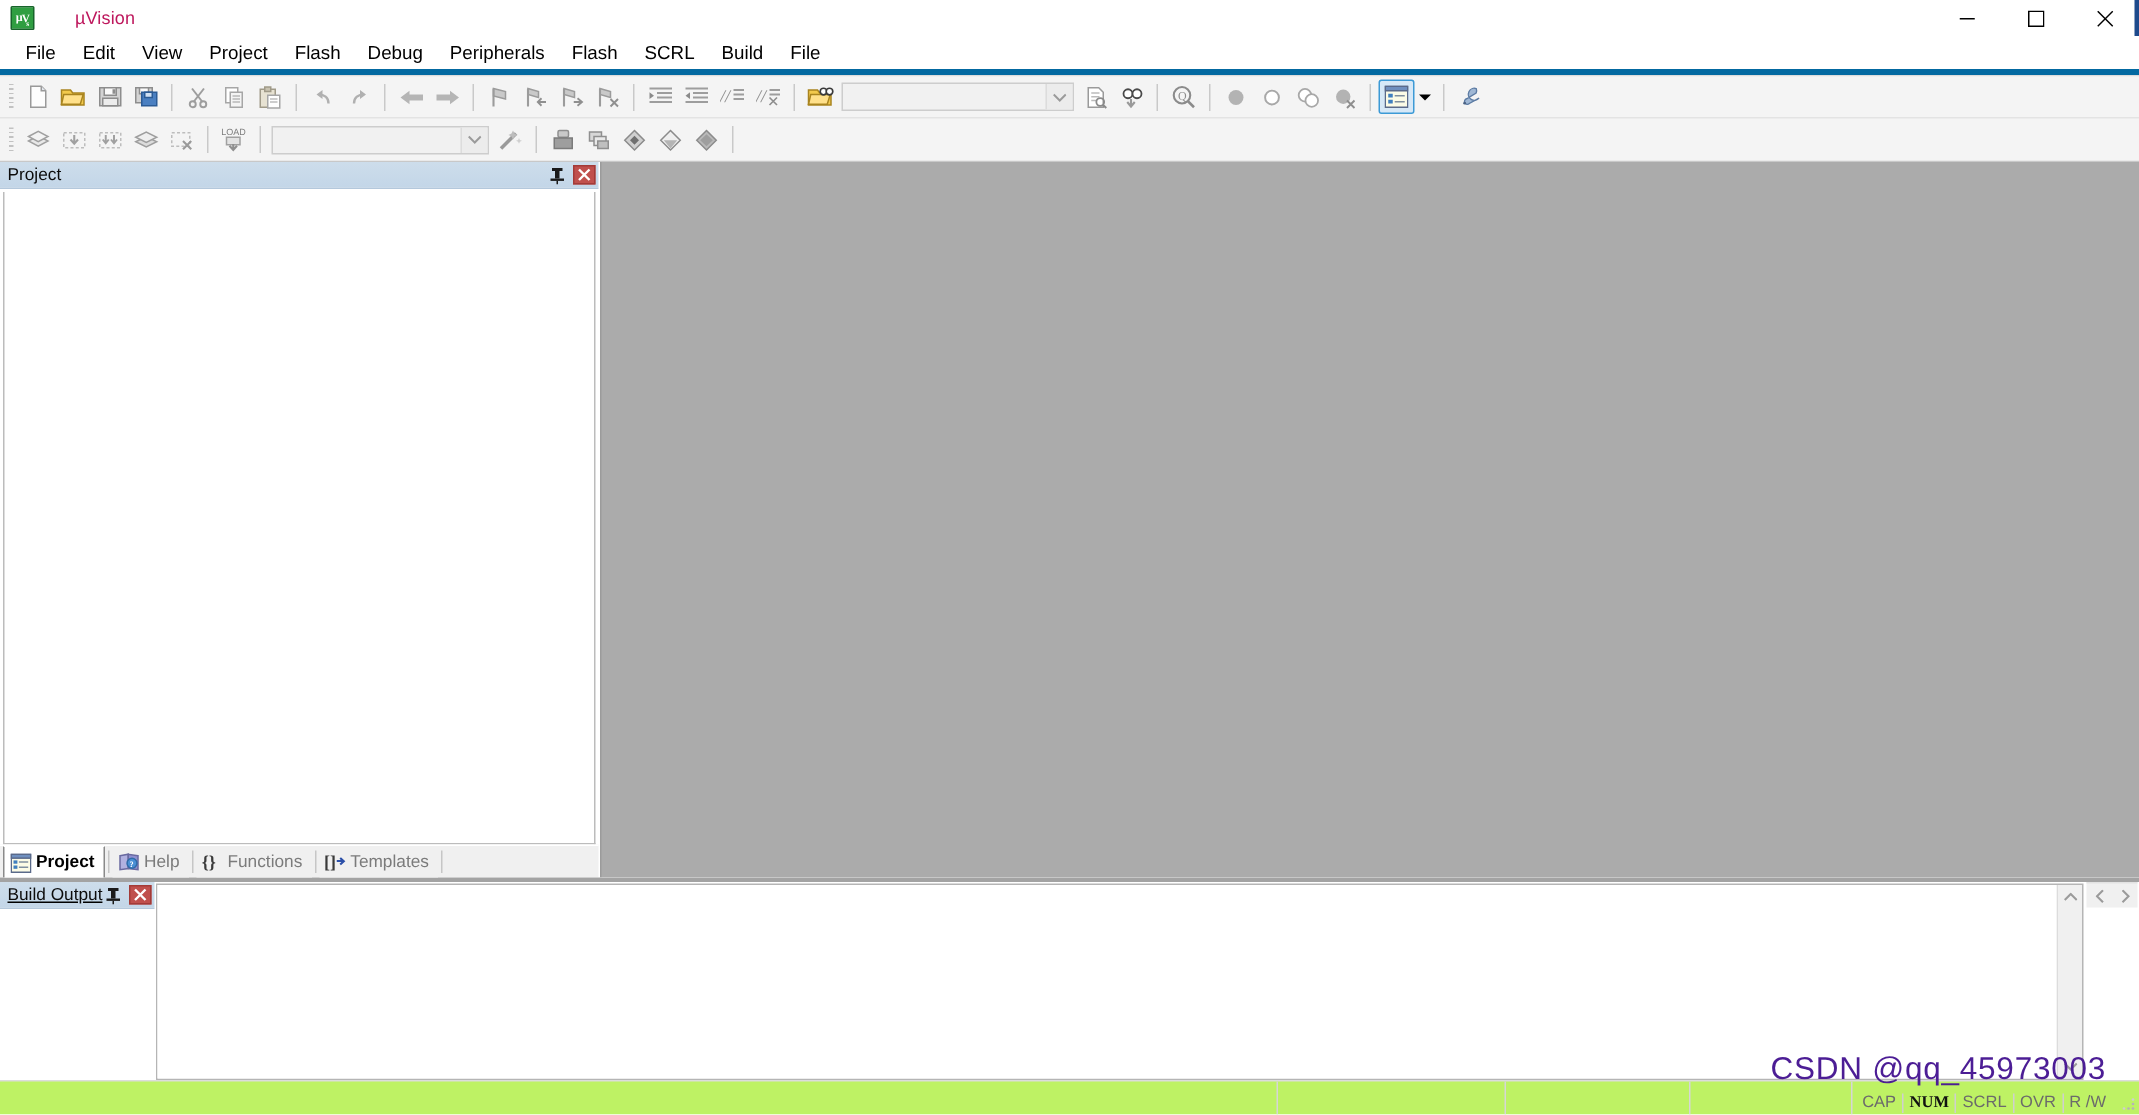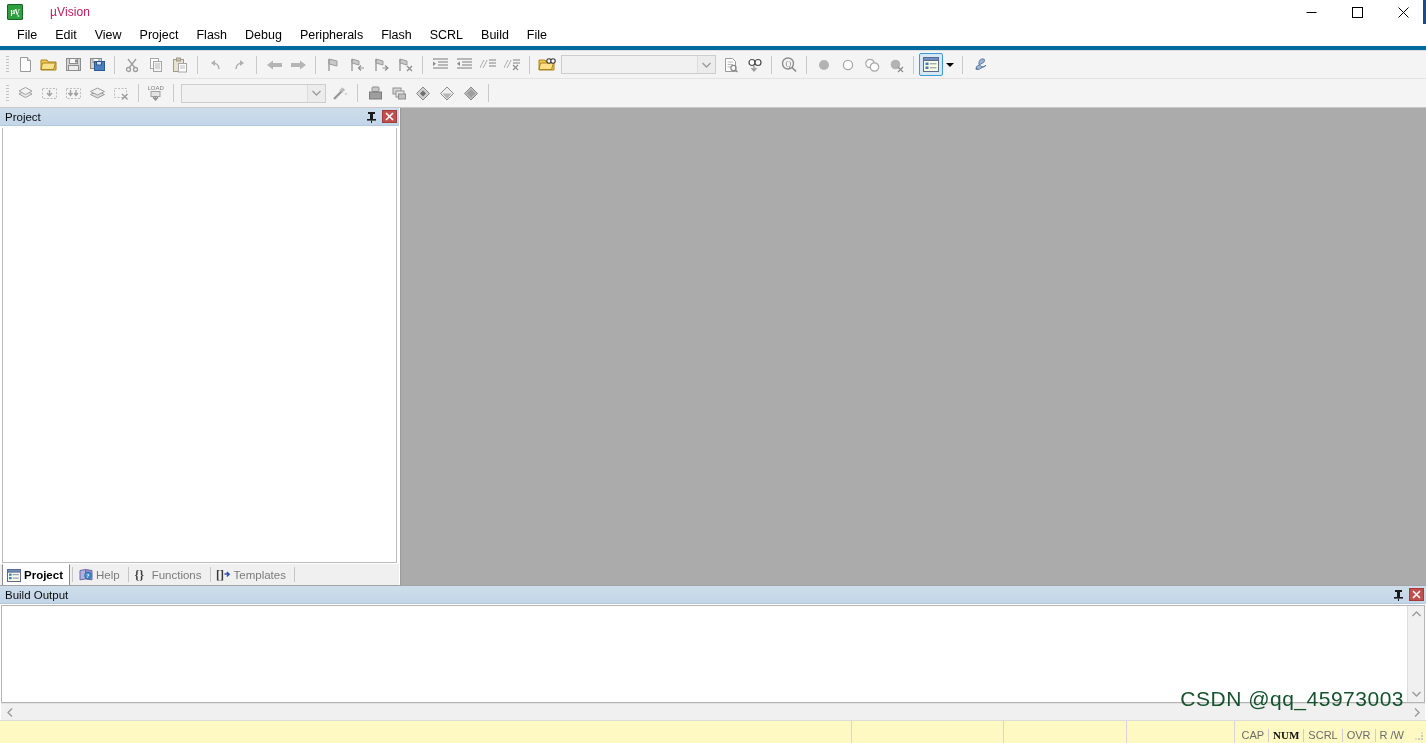--- a/index.html
+++ b/index.html
@@ -254,24 +254,25 @@
     flex: 1 1 auto;
     background: #ababab;
     border-left: 1px solid #9b9b9b;
     min-width: 0;
   }
 
   
   .build-dock {
     flex: 1 1 auto;
     display: flex;
-    flex-direction: column;
+    flex-direction: row;
     min-height: 0;
     background: #ffffff;
-    border-top: 1px solid #a3a3a3;
+    border-top: 3px solid #a3a3a3;
+    text-decoration: underline;
   }
   .build-body-wrap {
     flex: 1 1 auto;
     display: flex;
     min-height: 0;
     margin: 1px 1px 0 1px;
     border: 1px solid #b5b5b5;
     background: #ffffff;
   }
   .build-text {
@@ -306,21 +307,21 @@
   }
   .hs-arrow {
     width: 17px; height: 16px;
     display: flex; align-items: center; justify-content: center;
   }
   .hs-track { flex: 1 1 auto; height: 16px; background:#f0f0f0; }
 
   
   .statusbar {
     height: 22px;
-    background: #fef9c3;
+    background: #bef264;
     border-top: 1px solid #dcdcdc;
     display: flex;
     align-items: stretch;
     flex: 0 0 auto;
     position: relative;
     font-size: 11px;
     color: #333;
   }
   .sb-cell {
     display: flex;
@@ -349,23 +350,23 @@
     width: 14px;
     display: flex;
     align-items: flex-end;
     justify-content: flex-end;
     padding: 0 2px 2px 0;
   }
 
   .watermark {
     position: absolute;
     right: 22px;
-    bottom: 32px;
+    bottom: 18px;
     font-size: 21px;
-    color: #14532d;
+    color: #4c1d95;
     white-space: nowrap;
     pointer-events: none;
     font-family: "Liberation Sans", sans-serif;
     letter-spacing: 0.5px;
   }
 
   
   .ico { display:block; }
 </style>
 </head>

